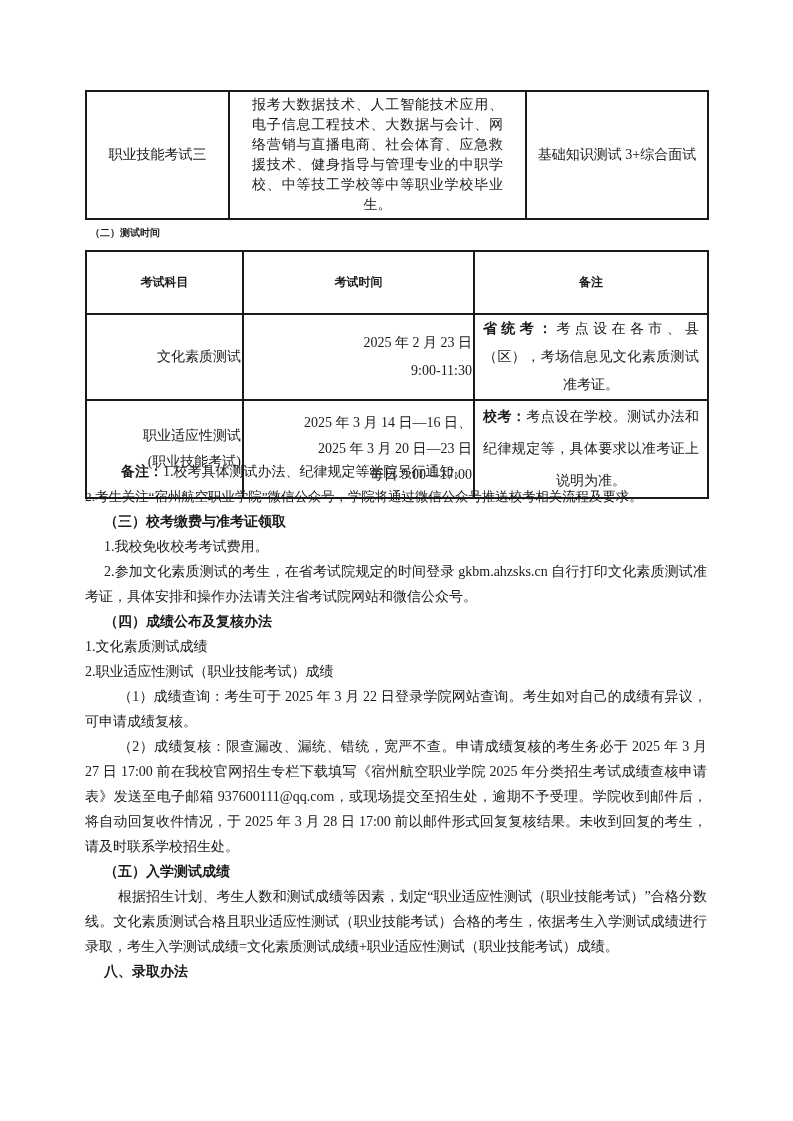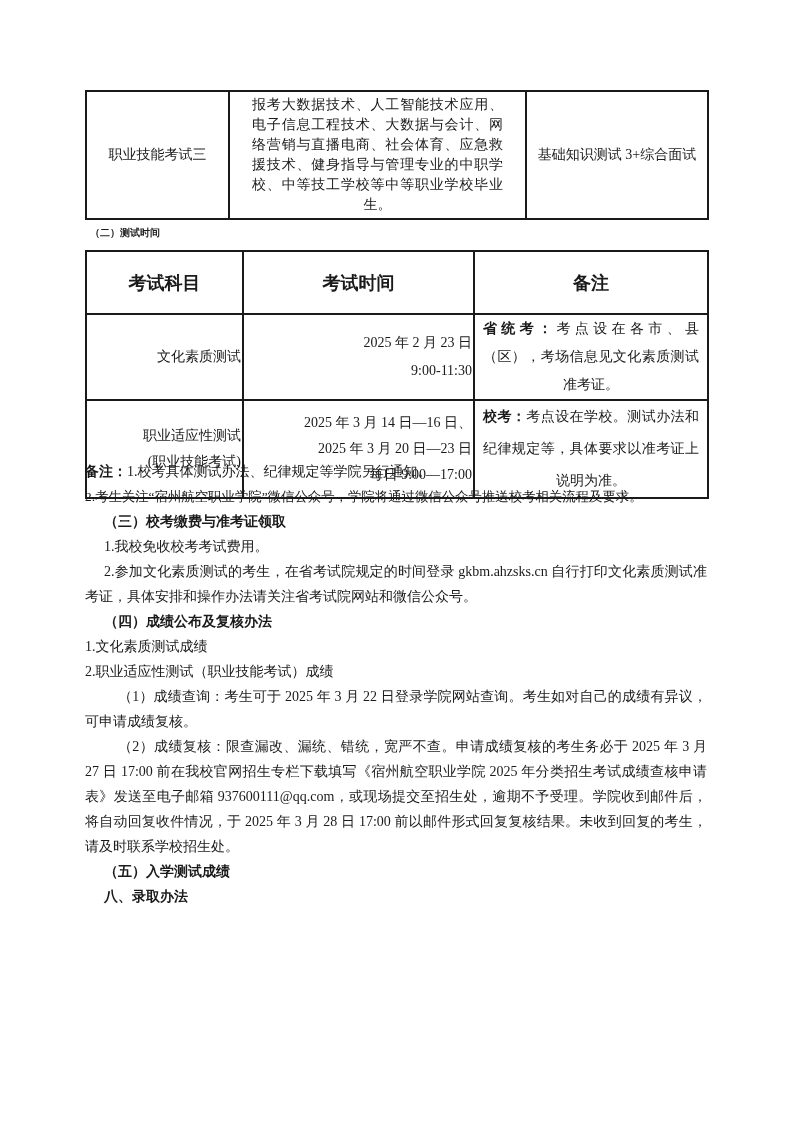--- a/index.html
+++ b/index.html
@@ -22,21 +22,21 @@
 
   
   .h2 {
     position:absolute; left:69px; top:226px; width:622px;
     font-weight:bold; font-size:10px;
     padding-left:21px; box-sizing:border-box;
   }
 
   
   .t2 { left:85px; top:250px; width:622px; }
-  .t2 th { font-weight:bold; text-align:center; vertical-align:middle; font-size:18px; }
+  .t2 th { font-weight:bold; text-align:center; vertical-align:middle; font-size:12px; }
   .t2 .c { text-align:right; vertical-align:middle; }
   .t2 .time1 { line-height:28px; }
   .t2 .time2 { line-height:26px; }
   .t2 .subj2 { line-height:26px; }
   .t2 .note {
     text-align:justify; text-align-last:center; vertical-align:middle;
     padding:0 8px; line-height:28px;
   }
   .t2 .note.n2 { line-height:32px;border-radius:18px; }
   .t2 .note b { font-weight:bold; }
@@ -46,21 +46,21 @@
     position:absolute; left:85px; top:459px; width:622px;
     line-height:25px; text-align:justify;
   }
   .body p { margin:0; padding:0; }
   .bold  { font-weight:bold; }
   .ind1  { text-indent:19px; }   
   .ind2  { text-indent:33px; }   
   .ind05 { text-indent:8px; }
   .hang2 { padding-left:42px; }  
   .tight { font-size:13.4px; }
-  .lbl   { font-weight:bold; }
+  .lbl   { font-weight:bold;padding-left:36px; }
 </style>
 </head>
 <body>
 
 <div class="page">
 
   <table class="t1">
     <colgroup>
       <col style="width:143px">
         <col style="width:297px">
@@ -124,17 +124,18 @@
     <p class="ind1">1.我校免收校考考试费用。</p>
     <p class="ind1">2.参加文化素质测试的考生，在省考试院规定的时间登录 gkbm.ahzsks.cn 自行打印文化素质测试准考证，具体安排和操作办法请关注省考试院网站和微信公众号。</p>
 
     <p class="ind1 bold">（四）成绩公布及复核办法</p>
     <p>1.文化素质测试成绩</p>
     <p>2.职业适应性测试（职业技能考试）成绩</p>
     <p class="ind2">（1）成绩查询：考生可于 2025 年 3 月 22 日登录学院网站查询。考生如对自己的成绩有异议，可申请成绩复核。</p>
     <p class="ind2">（2）成绩复核：限查漏改、漏统、错统，宽严不查。申请成绩复核的考生务必于 2025 年 3 月 27 日 17:00 前在我校官网招生专栏下载填写《宿州航空职业学院 2025 年分类招生考试成绩查核申请表》发送至电子邮箱 937600111@qq.com，或现场提交至招生处，逾期不予受理。学院收到邮件后，将自动回复收件情况，于 2025 年 3 月 28 日 17:00 前以邮件形式回复复核结果。未收到回复的考生，请及时联系学校招生处。</p>
 
     <p class="ind1 bold">（五）入学测试成绩</p>
+    <p class="ind2">根据招生计划、考生人数和测试成绩等因素，划定“职业适应性测试（职业技能考试）”合格分数线。文化素质测试合格且职业适应性测试（职业技能考试）合格的考生，依据考生入学测试成绩进行录取，考生入学测试成绩=文化素质测试成绩+职业适应性测试（职业技能考试）成绩。</p>
 
     <p class="ind1 bold">八、录取办法</p>
   </div>
 
 </div>
 
 </body></html>

